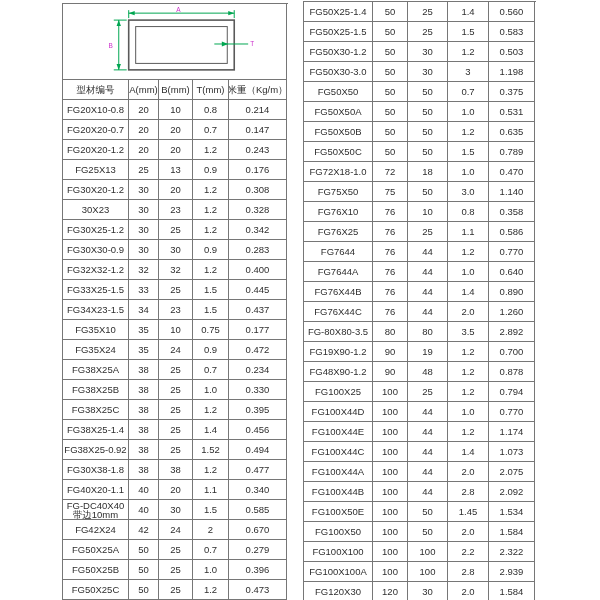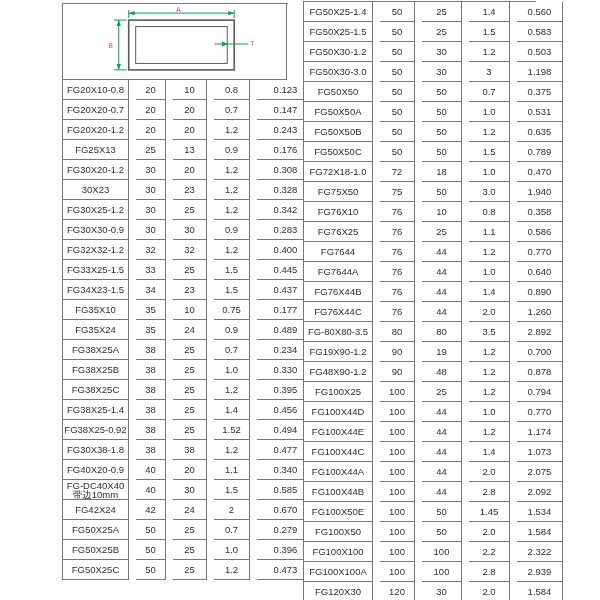--- a/index.html
+++ b/index.html
@@ -8,21 +8,21 @@
     font-family:"Liberation Sans","DejaVu Sans",sans-serif;color:#2e2e2e;
   }
   .panel{position:absolute;border-left:1px solid #767676;border-top:1px solid #767676;background:#fff;}
   .panel *{box-sizing:border-box;}
   .left-panel{left:62px;top:3px;width:225px;}
   .right-panel{left:303px;top:1px;width:232px;}
   .diagram-cell{
     width:224px;height:76px;border-right:1px solid #767676;border-bottom:1px solid #767676;
     display:flex;align-items:center;justify-content:center;
   }
-  .row{display:grid;height:20px;gap:7px;}
+  .row{display:grid;height:20px;}
   .left-panel .row{grid-template-columns:66px 30px 34px 36px 58px;}
   .right-panel .row{grid-template-columns:69px 35px 40px 41px 46px;}
   .cell{
     border-right:1px solid #767676;border-bottom:1px solid #767676;
     display:flex;align-items:center;justify-content:center;
     font-size:9.5px;line-height:9px;letter-spacing:0;
     overflow:hidden;white-space:nowrap;text-align:center;
   }
   .cell.name{white-space:pre-line;}
   .hcell{font-size:9.5px;}
@@ -55,27 +55,34 @@
         </g>
         <polygon points="56,16 53.8,22 58.2,22" fill="#00a651"></polygon>
         <polygon points="56,66 53.8,60 58.2,60" fill="#00a651"></polygon>
         <text x="48" y="44" font-size="6.5" fill="#cc2fcc" text-anchor="middle">B</text>
 
         <line x1="152" y1="40" x2="186" y2="40" stroke="#00a651" stroke-width="1"></line>
         <polygon points="166,40 159.5,37.5 159.5,42.5" fill="#00a651"></polygon>
         <text x="190" y="42.5" font-size="6.5" fill="#cc2fcc" text-anchor="middle">T</text>
       </svg>
     </div>
+    <div class="row" id="left-head">
+        <div class="cell hcell">型材编号</div>
+        <div class="cell hcell">A(mm)</div>
+        <div class="cell hcell">B(mm)</div>
+        <div class="cell hcell">T(mm)</div>
+        <div class="cell hcell">米重（Kg/m）</div>
+      </div>
     <div id="left-body">
         <div class="row">
           <div class="cell name">FG20X10-0.8</div>
           <div class="cell">20</div>
           <div class="cell">10</div>
           <div class="cell">0.8</div>
-          <div class="cell">0.123</div>
+          <div class="cell">0.214</div>
         </div>
         <div class="row">
           <div class="cell name">FG20X20-0.7</div>
           <div class="cell">20</div>
           <div class="cell">20</div>
           <div class="cell">0.7</div>
           <div class="cell">0.147</div>
         </div>
         <div class="row">
           <div class="cell name">FG20X20-1.2</div>
@@ -145,21 +152,21 @@
           <div class="cell">35</div>
           <div class="cell">10</div>
           <div class="cell">0.75</div>
           <div class="cell">0.177</div>
         </div>
         <div class="row">
           <div class="cell name">FG35X24</div>
           <div class="cell">35</div>
           <div class="cell">24</div>
           <div class="cell">0.9</div>
-          <div class="cell">0.489</div>
+          <div class="cell">0.472</div>
         </div>
         <div class="row">
           <div class="cell name">FG38X25A</div>
           <div class="cell">38</div>
           <div class="cell">25</div>
           <div class="cell">0.7</div>
           <div class="cell">0.234</div>
         </div>
         <div class="row">
           <div class="cell name">FG38X25B</div>
@@ -190,21 +197,21 @@
           <div class="cell">0.494</div>
         </div>
         <div class="row">
           <div class="cell name">FG30X38-1.8</div>
           <div class="cell">38</div>
           <div class="cell">38</div>
           <div class="cell">1.2</div>
           <div class="cell">0.477</div>
         </div>
         <div class="row">
-          <div class="cell name">FG40X20-0.9</div>
+          <div class="cell name">FG40X20-1.1</div>
           <div class="cell">40</div>
           <div class="cell">20</div>
           <div class="cell">1.1</div>
           <div class="cell">0.340</div>
         </div>
         <div class="row">
           <div class="cell name">FG-DC40X40
 带边10mm</div>
           <div class="cell">40</div>
           <div class="cell">30</div>
@@ -305,21 +312,21 @@
           <div class="cell">72</div>
           <div class="cell">18</div>
           <div class="cell">1.0</div>
           <div class="cell">0.470</div>
         </div>
         <div class="row">
           <div class="cell name">FG75X50</div>
           <div class="cell">75</div>
           <div class="cell">50</div>
           <div class="cell">3.0</div>
-          <div class="cell">1.940</div>
+          <div class="cell">1.140</div>
         </div>
         <div class="row">
           <div class="cell name">FG76X10</div>
           <div class="cell">76</div>
           <div class="cell">10</div>
           <div class="cell">0.8</div>
           <div class="cell">0.358</div>
         </div>
         <div class="row">
           <div class="cell name">FG76X25</div>

